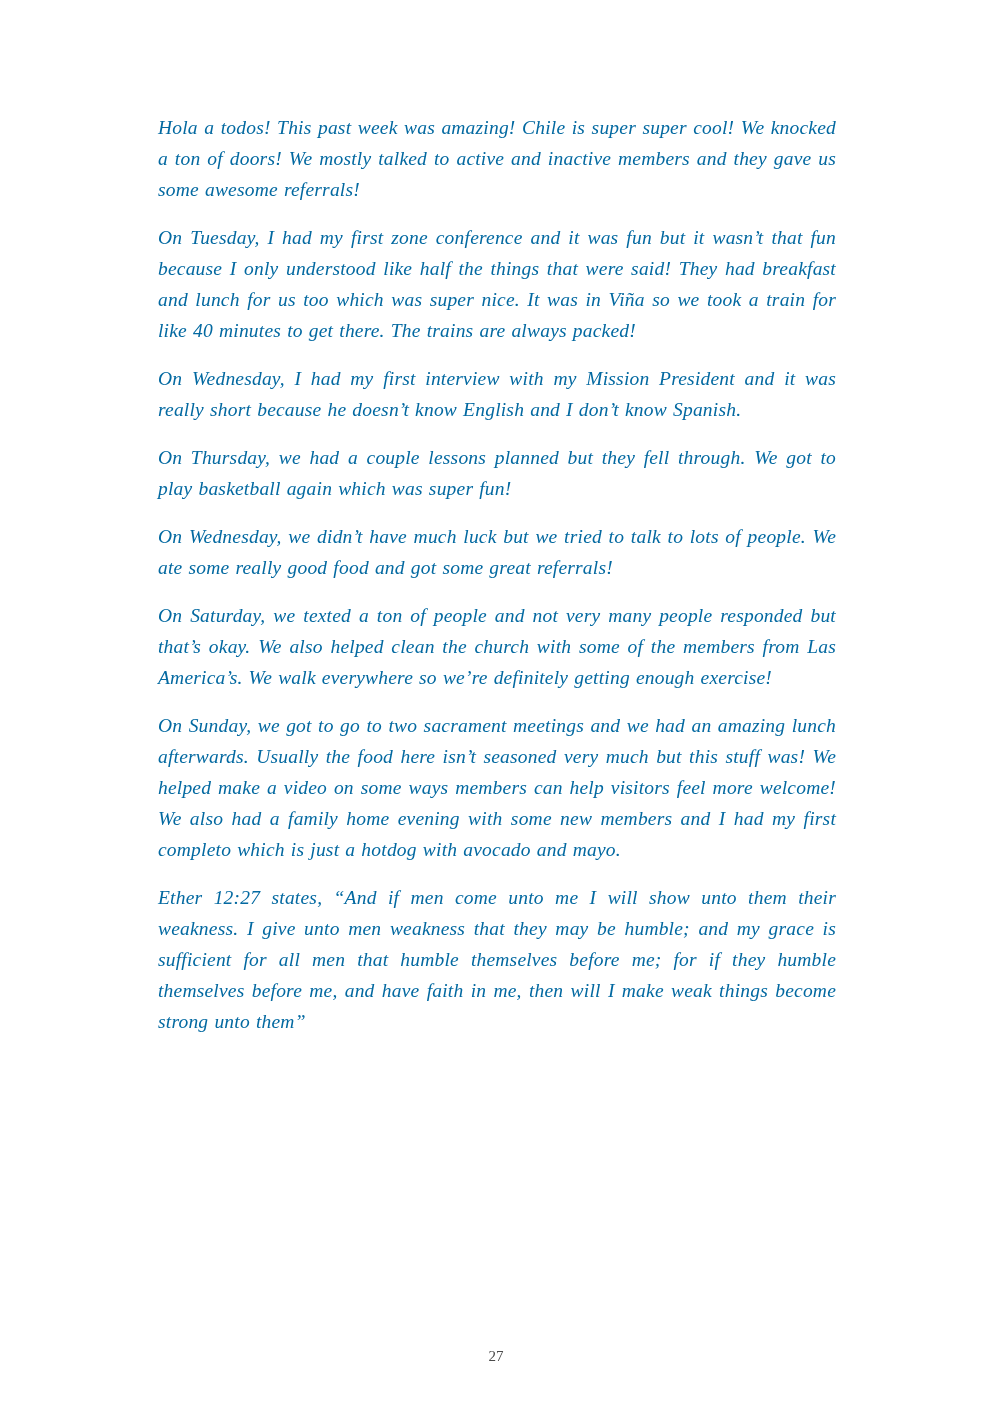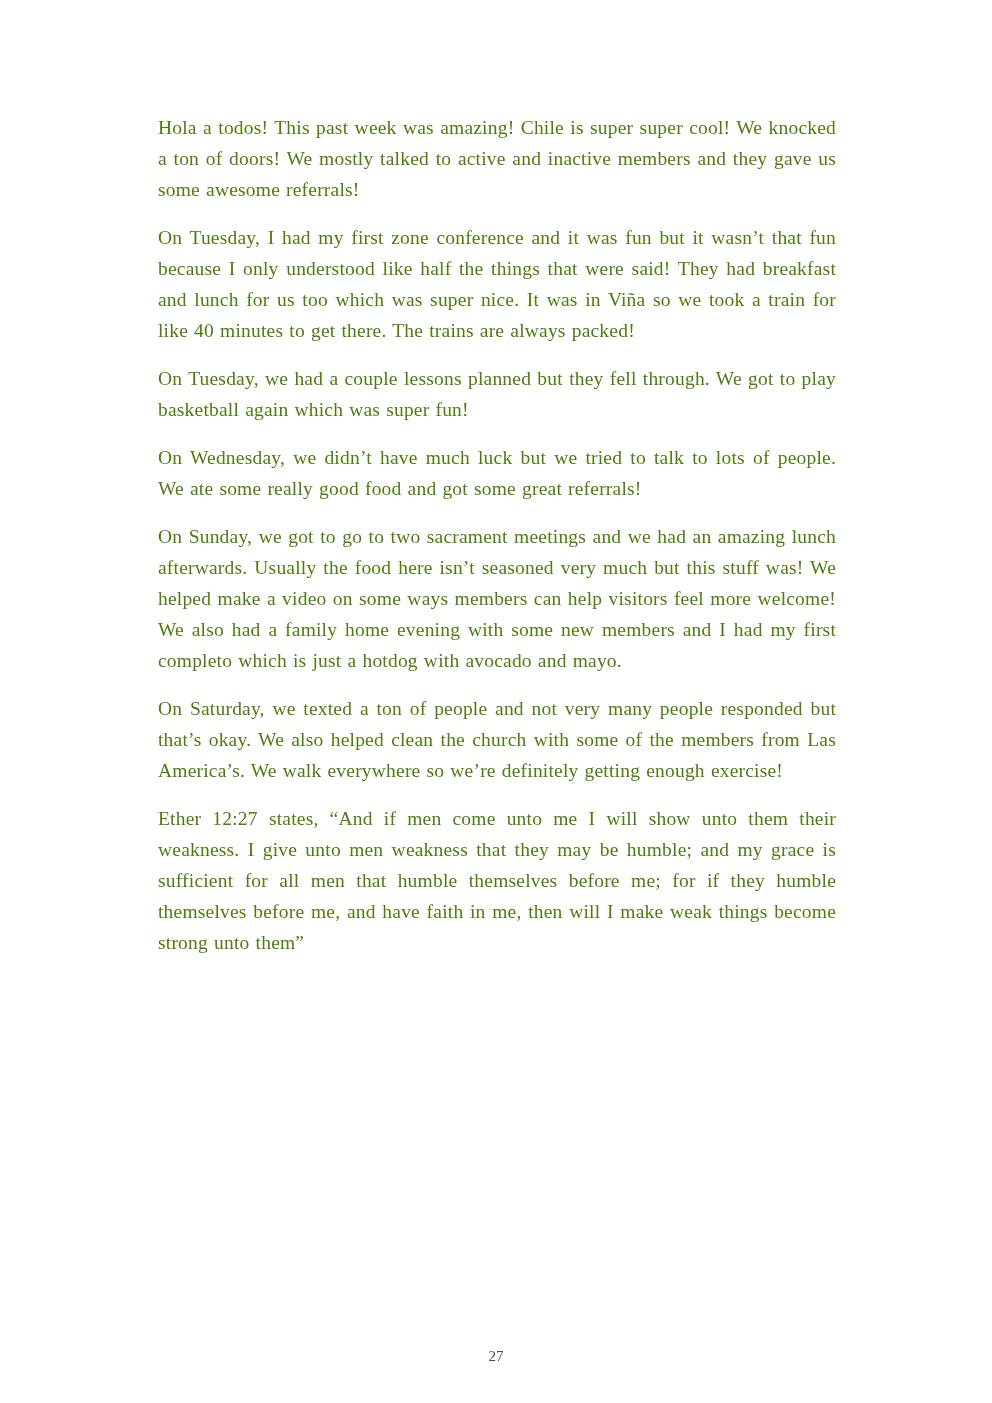--- a/index.html
+++ b/index.html
@@ -13,21 +13,22 @@
     height: 1403px;
     background: #ffffff;
     overflow: hidden;
     font-family: "Liberation Serif", serif;
   }
   .text-block {
     position: absolute;
     left: 158px;
     top: 112px;
     width: 678px;
-    color: #4d7c0f;
+    color: #0369a1;
+    font-style: italic;
   }
   .text-block p {
     margin: 0 0 17px 0;
     font-size: 19.5px;
     line-height: 31px;
     text-align: justify;
     letter-spacing: 0.2px;
     word-spacing: 1px;
   }
   .page-number {
@@ -40,20 +41,21 @@
     color: #4a4a4a;
   }
 </style>
 </head>
 <body>
 
 <div class="page">
   <div class="text-block">
     <p>Hola a todos! This past week was amazing! Chile is super super cool! We knocked a ton of doors! We mostly talked to active and inactive members and they gave us some awesome referrals!</p>
     <p>On Tuesday, I had my first zone conference and it was fun but it wasn’t that fun because I only understood like half the things that were said! They had breakfast and lunch for us too which was super nice. It was in Viña so we took a train for like 40 minutes to get there. The trains are always packed!</p>
-    <p>On Tuesday, we had a couple lessons planned but they fell through. We got to play basketball again which was super fun!</p>
+    <p>On Wednesday, I had my first interview with my Mission President and it was really short because he doesn’t know English and I don’t know Spanish.</p>
+    <p>On Thursday, we had a couple lessons planned but they fell through. We got to play basketball again which was super fun!</p>
     <p>On Wednesday, we didn’t have much luck but we tried to talk to lots of people. We ate some really good food and got some great referrals!</p>
+    <p>On Saturday, we texted a ton of people and not very many people responded but that’s okay. We also helped clean the church with some of the members from Las America’s. We walk everywhere so we’re definitely getting enough exercise!</p>
     <p>On Sunday, we got to go to two sacrament meetings and we had an amazing lunch afterwards. Usually the food here isn’t seasoned very much but this stuff was! We helped make a video on some ways members can help visitors feel more welcome! We also had a family home evening with some new members and I had my first completo which is just a hotdog with avocado and mayo.</p>
-    <p>On Saturday, we texted a ton of people and not very many people responded but that’s okay. We also helped clean the church with some of the members from Las America’s. We walk everywhere so we’re definitely getting enough exercise!</p>
     <p>Ether 12:27 states, “And if men come unto me I will show unto them their weakness. I give unto men weakness that they may be humble; and my grace is sufficient for all men that humble themselves before me; for if they humble themselves before me, and have faith in me, then will I make weak things become strong unto them”</p>
   </div>
   <div class="page-number">27</div>
 </div>
 
 </body></html>

